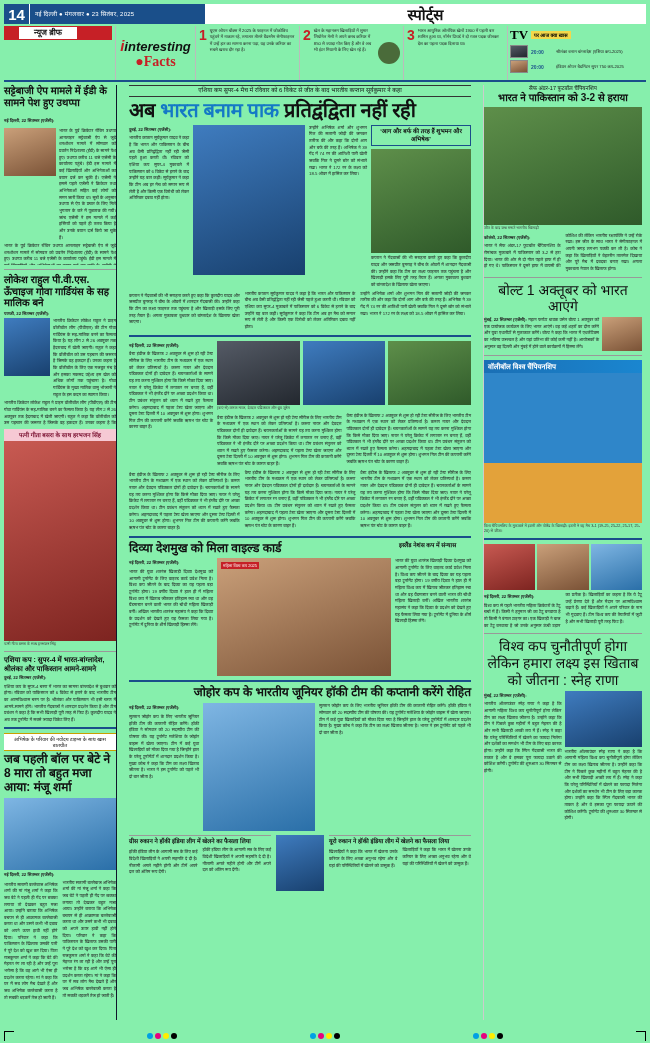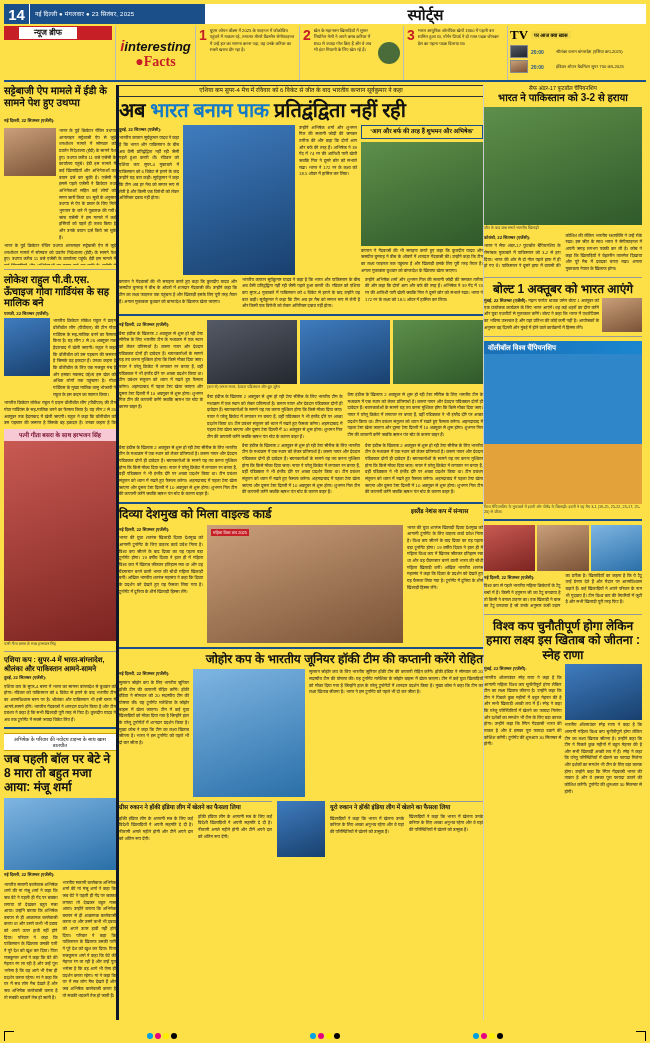--- a/index.html
+++ b/index.html
@@ -2,21 +2,21 @@
 <html><head>
 <meta charset="utf-8">
 <style>
   * { box-sizing: border-box; margin:0; padding:0; }
   body {
     width: 650px; height: 1043px;
     background: #fffdf8;
     font-family: "Liberation Sans", sans-serif;
     position: relative; overflow: hidden;
   }
-  .page { width:650px; height:1043px; position:relative; background:#fde047; padding:4px; }
+  .page { width:650px; height:1043px; position:relative; background:#86efac; padding:4px; }
 
   
   .masthead { height:20px; display:flex; align-items:stretch; background:#1a4f8a; }
   .pageno { width:26px; background:#1a4f8a; color:#fff; font-size:15px; font-weight:bold;
             display:flex; align-items:center; justify-content:center; border-right:1px solid #fff; }
   .dateline { flex:0 0 175px; color:#fff; font-size:6px; display:flex; align-items:center; padding-left:5px; letter-spacing:.2px;}
   .sectiontitle { flex:1; display:flex; align-items:center; justify-content:center;
                   background:#fff; color:#111; font-size:15px; font-weight:bold; }
   .brand { flex:0 0 150px; background:#fff; display:flex; align-items:center; justify-content:flex-end; }
   .brandbox { background:#0b3d7a; color:#fff; font-size:14px; font-weight:bold; padding:1px 6px; letter-spacing:.5px;}
@@ -43,34 +43,34 @@
   .tvhdr .tv { font-size:13px; font-weight:bold; font-family:"Liberation Serif", serif;}
   .tvhdr .tt { font-size:5px; background:#f3d84a; padding:1px 3px; font-weight:bold;}
   .tvrow { display:flex; gap:3px; align-items:center; margin-top:2px;}
   .tvimg { width:18px; height:13px; background:#2b3a55; border:1px solid #888;}
   .tvtime { font-size:5px; font-weight:bold; color:#1a4f8a; width:22px;}
   .tvtxt { font-size:4.2px; line-height:1.4; color:#222; flex:1;}
 
   
   .body { display:flex; margin-top:3px; height:935px;}
   .colL { width:112px; }
-  .colM { width:368px; border-left:3px solid #0f172a; border-right:1px solid #ccc; padding:0 0;}
+  .colM { width:368px; border-left:1px solid #0f172a; border-right:1px solid #ccc; padding:0 12px;}
   .colR { width:158px; }
   .kicker { font-size:5.5px; color:#111; line-height:1.3; }
   p.txt { font-size:4.3px; line-height:1.55; color:#222; text-align:justify; margin-top:2px;}
   .rule { border-top:1px solid #999; margin:4px 0; }
   .rule2 { border-top:2px solid #1a4f8a; margin:4px 0; }
 
   .lead-h { font-size:20px; font-weight:bold; line-height:1.05; color:#111; letter-spacing:-.3px;}
   .lead-h .blue { color:#1479c6; }
   .kickbar { background:#1a4f8a; color:#fff; font-size:6px; padding:2px 4px; }
 
   .subh { font-size:12px; font-weight:bold; line-height:1.15; color:#111;}
   .subh2 { font-size:10px; font-weight:bold; line-height:1.15; color:#111;}
-  .subh3 { font-size:12px; font-weight:bold; line-height:1.2; color:#111;}
+  .subh3 { font-size:14px; font-weight:normal; line-height:1.2; color:#111;}
   .smallhl { font-size:7px; font-weight:bold; line-height:1.2; color:#111;}
 
   .photo { background:linear-gradient(160deg,#6d8aa8,#3d5a76); position:relative; overflow:hidden;}
   .photo.green { background:linear-gradient(160deg,#5e8f4a,#2f5a2a);}
   .photo.blue { background:linear-gradient(160deg,#3f7cbf,#18406e);}
   .photo.sky { background:linear-gradient(160deg,#7fb6e3,#2a6fa8);}
   .photo.warm { background:linear-gradient(160deg,#caa07a,#7a5236);}
   .photo.red { background:linear-gradient(160deg,#c85a52,#7d2420);}
   .photo.dark { background:linear-gradient(160deg,#555b66,#23282f);}
   .photo.court { background:linear-gradient(180deg,#2f86c9 0%,#2f86c9 60%,#e3a23a 60%,#e3a23a 100%);}

